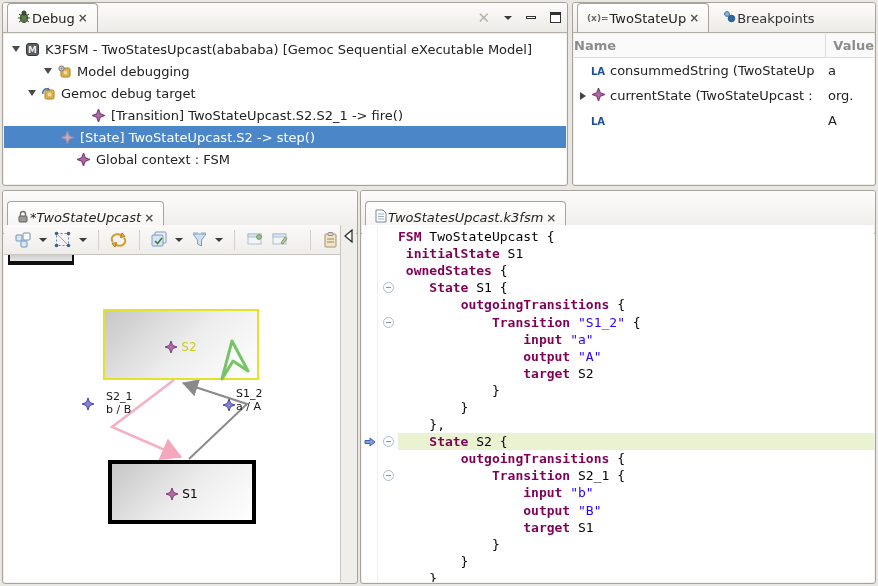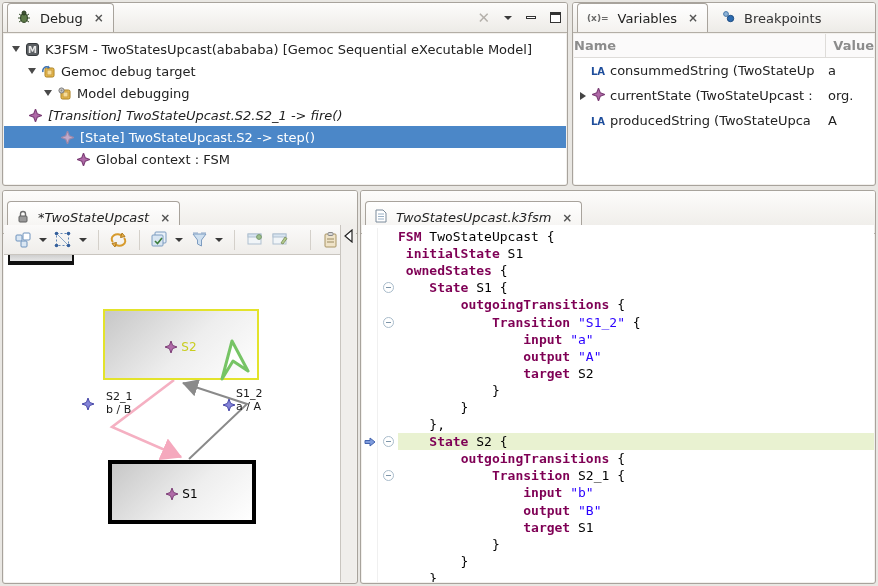--- a/index.html
+++ b/index.html
@@ -17,21 +17,21 @@
   }
   
   .tabbar {
     position:relative; height:30px;
     background:linear-gradient(#fdfcfb,#edebe7);
     border-bottom:1px solid #b3aea6;
     display:flex; align-items:flex-end;
   }
   .tab {
     height:29px; margin-left:4px; padding:0 9px;
-    display:flex; align-items:center; gap:9px;
+    display:flex; align-items:center; gap:1px;
     border:1px solid #a8a39c; border-bottom:none;
     border-radius:4px 4px 0 0;
     background:linear-gradient(#ffffff,#f4f2ef);
     white-space:nowrap; cursor:default;
   }
   .tab.inactive { background:transparent; border-color:transparent; color:#333; }
   .tab .close { font-weight:bold; color:#555; font-size:12px; margin-left:2px; }
   .editor-tabbar { height:43px;font-style:italic; }
   .editor-tabbar .tab { height:32px; }
   .view-toolbar { position:absolute; right:6px; top:0; height:29px; display:flex; align-items:center; gap:14px; }
@@ -136,45 +136,45 @@
       <div class="trow" style="padding-left: 8px;">
         <span class="twisty"></span>
         <span class="ticon">
           <svg width="13" height="13" viewBox="0 0 13 13">
             <rect x="0.5" y="0.5" width="12" height="12" rx="2.5" fill="#5b5f63" stroke="#33373a"></rect>
             <text x="6.5" y="9.8" font-size="9" font-weight="bold" fill="#e8e8e8" text-anchor="middle" font-family="DejaVu Sans,sans-serif">M</text>
           </svg>
         </span>
         <span>K3FSM - TwoStatesUpcast(abababa) [Gemoc Sequential eXecutable Model]</span>
       </div>
+      <div class="trow" style="padding-left: 40px;">
+        <span class="twisty"></span>
+        <span class="ticon">
+          <svg width="14" height="13" viewBox="0 0 14 13">
+            <rect x="3" y="3" width="9" height="9" rx="1.5" fill="#ecc054" stroke="#a87c1e"></rect>
+            <rect x="5" y="5" width="5" height="5" fill="#f6dc9a" stroke="#c89a3c"></rect>
+            <circle cx="3.5" cy="3.5" r="2.6" fill="#c9c9c9" stroke="#7a7a7a"></circle>
+            <circle cx="3.5" cy="3.5" r="1" fill="#8a8a8a"></circle>
+          </svg>
+        </span>
+        <span>Model debugging</span>
+      </div>
       <div class="trow" style="padding-left: 24px;">
         <span class="twisty"></span>
         <span class="ticon">
           <svg width="14" height="13" viewBox="0 0 14 13">
             <rect x="3" y="3" width="9" height="9" rx="1.5" fill="#ecc054" stroke="#a87c1e"></rect>
             <rect x="5" y="5" width="5" height="5" fill="#f6dc9a" stroke="#c89a3c"></rect>
             <path d="M1 7 A4 4 0 0 1 6 2" fill="none" stroke="#3a6fb0" stroke-width="1.5"></path>
             <path d="M6 0.5 L8 2.5 L5.5 4 Z" fill="#3a6fb0"></path>
           </svg>
         </span>
         <span>Gemoc debug target</span>
       </div>
-      <div class="trow" style="padding-left: 40px;">
-        <span class="twisty"></span>
-        <span class="ticon">
-          <svg width="14" height="13" viewBox="0 0 14 13">
-            <rect x="3" y="3" width="9" height="9" rx="1.5" fill="#ecc054" stroke="#a87c1e"></rect>
-            <rect x="5" y="5" width="5" height="5" fill="#f6dc9a" stroke="#c89a3c"></rect>
-            <circle cx="3.5" cy="3.5" r="2.6" fill="#c9c9c9" stroke="#7a7a7a"></circle>
-            <circle cx="3.5" cy="3.5" r="1" fill="#8a8a8a"></circle>
-          </svg>
-        </span>
-        <span>Model debugging</span>
-      </div>
-      <div class="trow" style="padding-left: 24px; font-style: italic;">
+      <div class="trow" style="padding-left: 87px;">
         <span class="ticon">
           <svg width="13" height="13" viewBox="0 0 12 12">
             <path d="M6 0 L7.6 4.4 L12 6 L7.6 7.6 L6 12 L4.4 7.6 L0 6 L4.4 4.4 Z" fill="#b06aa8" stroke="#7d3f77"></path>
           </svg>
         </span>
         <span>[Transition] TwoStateUpcast.S2.S2_1 -&gt; fire()</span>
       </div>
       <div class="trow sel" style="padding-left: 56px;">
         <span class="ticon">
           <svg width="13" height="13" viewBox="0 0 12 12" opacity="0.9">
@@ -191,21 +191,21 @@
         </span>
         <span>Global context : FSM</span>
       </div>
     </div>
 </div>
 
 <div class="panel" style="left:572px;top:2px;width:304px;height:184px;">
   <div class="tabbar">
     <div class="tab">
       <span style="font-size:9px;color:#6a6a6a;font-weight:bold;">(x)=</span>
-      <span>Variables</span>
+      <span>TwoStateUp</span>
       <span class="close">×</span>
     </div>
     <div class="tab inactive">
       <span>
         <svg width="13" height="13" viewBox="0 0 13 13">
             <circle cx="4" cy="4" r="2.4" fill="#8fb4d8" stroke="#4577a8"></circle>
             <circle cx="8.5" cy="8.5" r="3.2" fill="#2d6bb0" stroke="#1d4c80"></circle>
           </svg>
       </span>
       <span>Breakpoints</span>
@@ -231,21 +231,20 @@
               <path d="M6 0 L7.6 4.4 L12 6 L7.6 7.6 L6 12 L4.4 7.6 L0 6 L4.4 4.4 Z" fill="#b06aa8" stroke="#7d3f77"></path>
             </svg></span>
           <span>currentState (TwoStateUpcast :</span>
         </div>
         <div class="vval">org.</div>
       </div>
       <div class="vrow">
         <div class="vname">
           <span class="vexp blank"></span>
           <span class="vicon"><span class="la-ic">LA</span></span>
-          <span>producedString (TwoStateUpca</span>
         </div>
         <div class="vval">A</div>
       </div>
     </div>
 </div>
 
 <div class="panel" style="left:2px;top:190px;width:356px;height:394px;">
   <div class="tabbar editor-tabbar">
     <div class="tab">
       <span>

